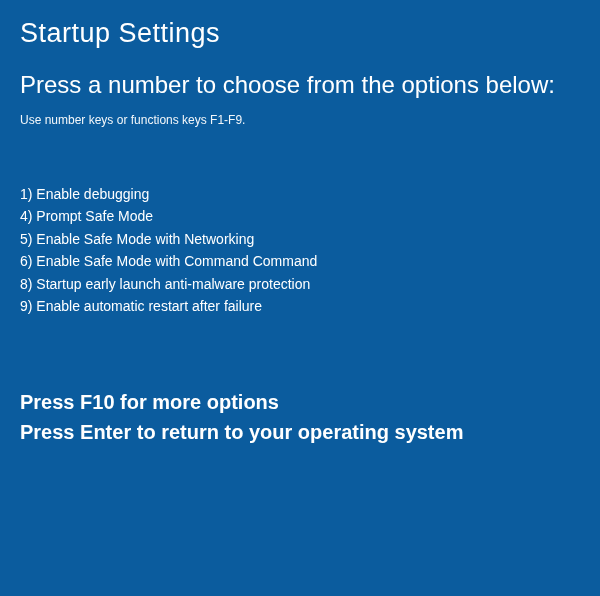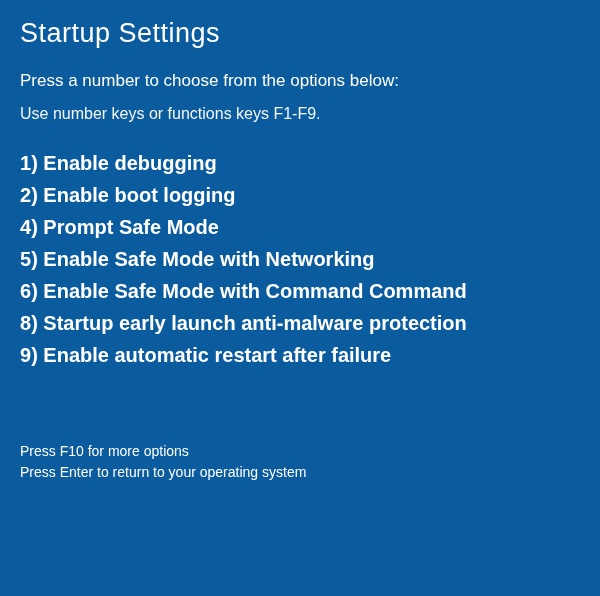--- a/index.html
+++ b/index.html
@@ -16,54 +16,53 @@
       overflow: hidden;
       padding: 18px 20px;
     }
     .title {
       font-size: 27px;
       font-weight: 300;
       margin-bottom: 22px;
       letter-spacing: 0.5px;
     }
     .subtitle {
-      font-size: 17px;
+      font-size: 24px;
       font-weight: 300;
       margin-bottom: 14px;
     }
     .hint {
-      font-size: 16px;
+      font-size: 12px;
       font-weight: 300;
-      margin-bottom: 24px;
+      margin-bottom: 56px;
       opacity: 0.95;
     }
     .options {
       margin-bottom: 70px;
     }
     .option-item {
-      font-size: 20px;
-      font-weight: 700;
+      font-size: 14px;
+      font-weight: 400;
       line-height: 1.6;
     }
     .footer-line {
-      font-size: 14px;
-      font-weight: 400;
+      font-size: 20px;
+      font-weight: 700;
       line-height: 1.5;
     }
   </style>
 </head>
 <body>
 
 <h1 class="title">Startup Settings</h1>
 <div class="subtitle">Press a number to choose from the options below:</div>
 <div class="hint">Use number keys or functions keys F1-F9.</div>
 
 <div class="options">
   <div class="option-item"><span>1</span>) <span>Enable debugging</span></div>
-  <div class="option-item"><span>2</span>) <span>Enable boot logging</span></div>
   <div class="option-item"><span>4</span>) <span>Prompt Safe Mode</span></div>
   <div class="option-item"><span>5</span>) <span>Enable Safe Mode with Networking</span></div>
   <div class="option-item"><span>6</span>) <span>Enable Safe Mode with Command Command</span></div>
   <div class="option-item"><span>8</span>) <span>Startup early launch anti-malware protection</span></div>
   <div class="option-item"><span>9</span>) <span>Enable automatic restart after failure</span></div>
 </div>
 
 <div class="footer-line">Press F10 for more options</div>
 <div class="footer-line">Press Enter to return to your operating system</div>
 

